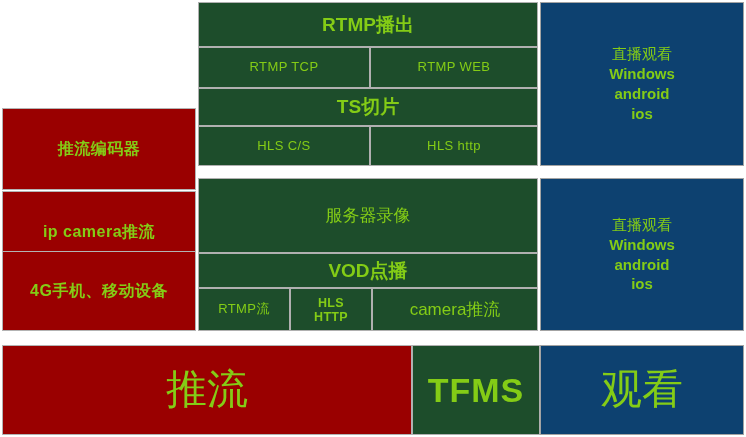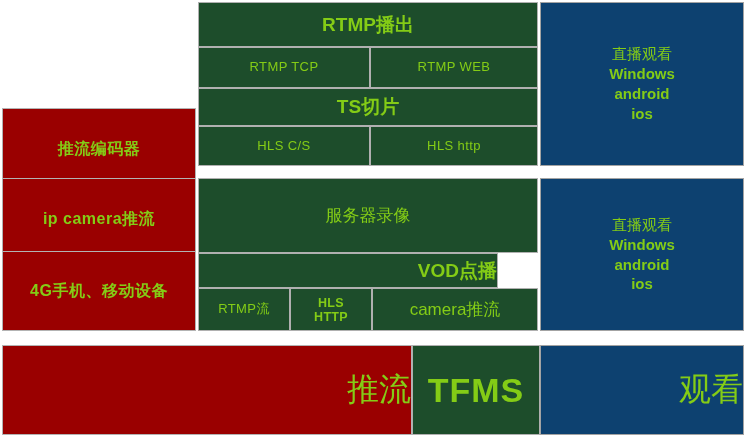--- a/index.html
+++ b/index.html
@@ -36,21 +36,21 @@
   .green { background: #1d4d2b; border: 1px solid #b0b0b0; }
   .blue  { background: #0d4170; border: 1px solid #a3a3a3; }
 
   
   .t-red-main   { font-size: 16px; font-weight: bold; letter-spacing: .5px; }
   .t-green-big  { font-size: 19px; font-weight: bold; }
   .t-green-sub  { font-size: 13px; font-weight: normal; letter-spacing: .4px; }
   .t-green-sub-b{ font-size: 12.5px; font-weight: bold; letter-spacing: .3px; }
   .t-green-cjk  { font-size: 17px; font-weight: normal; }
   .t-blue-main  { font-size: 15px; font-weight: bold; line-height: 1.32; }
-  .t-footer-cjk { font-size: 32px; font-weight: normal; justify-content: flex-end; }
+  .t-footer-cjk { font-size: 41px; font-weight: normal; }
   .t-footer-lat { font-size: 34px; font-weight: bold; letter-spacing: 1px; }
 
   .multiline { flex-direction: column; }
   .multiline span { display: block; }
   .cjk-line { font-weight: normal; font-size: 15px; }
 </style>
 </head>
 <body>
 
 <div id="diagram" style="background: rgb(255, 255, 255);">
@@ -78,31 +78,31 @@
     <span>HLS  http</span>
   </div>
 
   <div class="box blue t-blue-main multiline" style="left: 540px; top: 2px; width: 204px; height: 164px; background: rgb(13, 65, 112);">
     <span class="cjk-line">直播观看</span>
     <span>Windows</span>
     <span>android</span>
     <span>ios</span>
   </div>
 
-  <div class="box red t-red-main" style="left: 2px; top: 178px; width: 194px; height: 82px; background: rgb(154, 0, 0);">
+  <div class="box red t-red-main" style="left: 2px; top: 191px; width: 194px; height: 82px; background: rgb(154, 0, 0);">
     <span>ip camera推流</span>
   </div>
   <div class="box red t-red-main" style="left: 2px; top: 251px; width: 194px; height: 80px; background: rgb(154, 0, 0);">
     <span>4G手机、移动设备</span>
   </div>
 
   <div class="box green t-green-cjk" style="left: 198px; top: 178px; width: 340px; height: 75px; background: rgb(29, 77, 43);">
     <span>服务器录像</span>
   </div>
-  <div class="box green t-green-big" style="left: 198px; top: 253px; width: 300px; height: 35px; background: rgb(29, 77, 43); justify-content: flex-end;">
+  <div class="box green t-green-big" style="left: 198px; top: 253px; width: 340px; height: 35px; background: rgb(29, 77, 43);">
     <span>VOD点播</span>
   </div>
   <div class="box green t-green-sub" style="left: 198px; top: 288px; width: 92px; height: 43px; background: rgb(29, 77, 43);">
     <span>RTMP流</span>
   </div>
   <div class="box green t-green-sub-b multiline" style="left: 290px; top: 288px; width: 82px; height: 43px; background: rgb(29, 77, 43);">
     <span>HLS</span>
     <span>HTTP</span>
   </div>
   <div class="box green t-green-cjk" style="left: 372px; top: 288px; width: 166px; height: 43px; background: rgb(29, 77, 43);">

